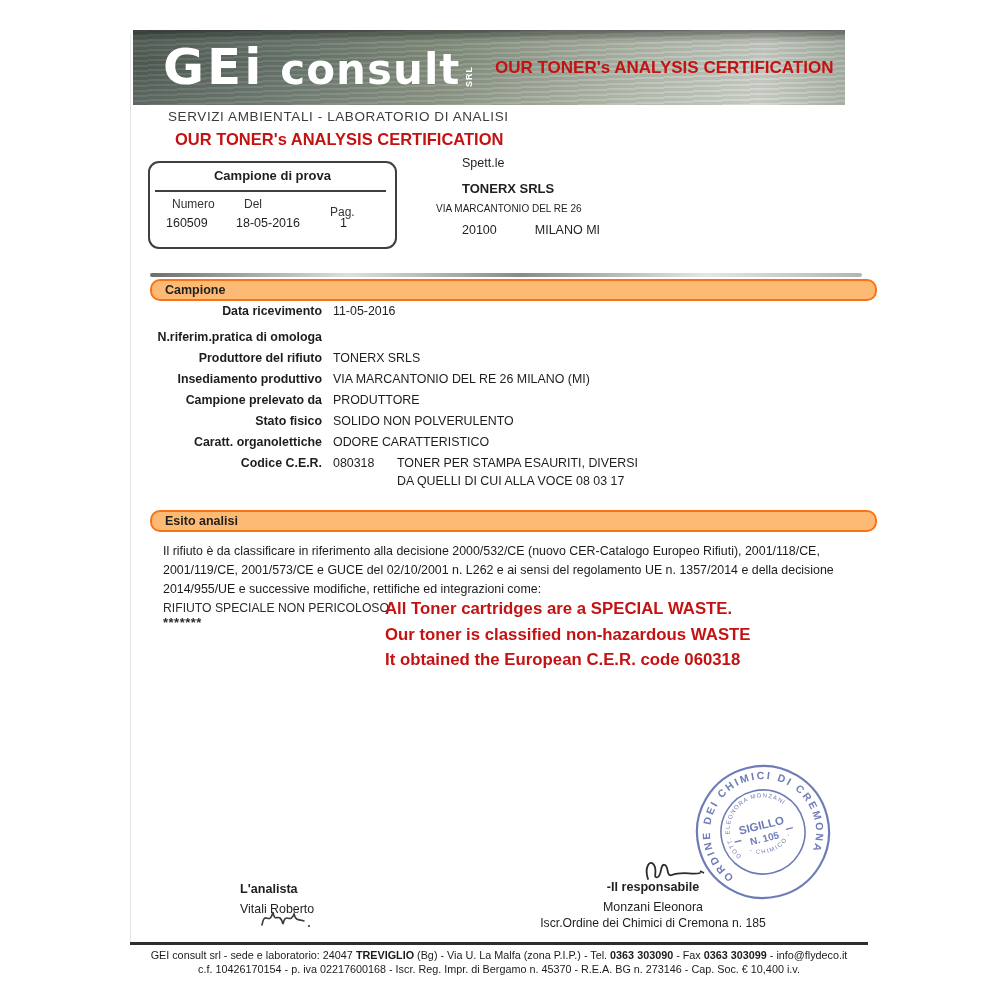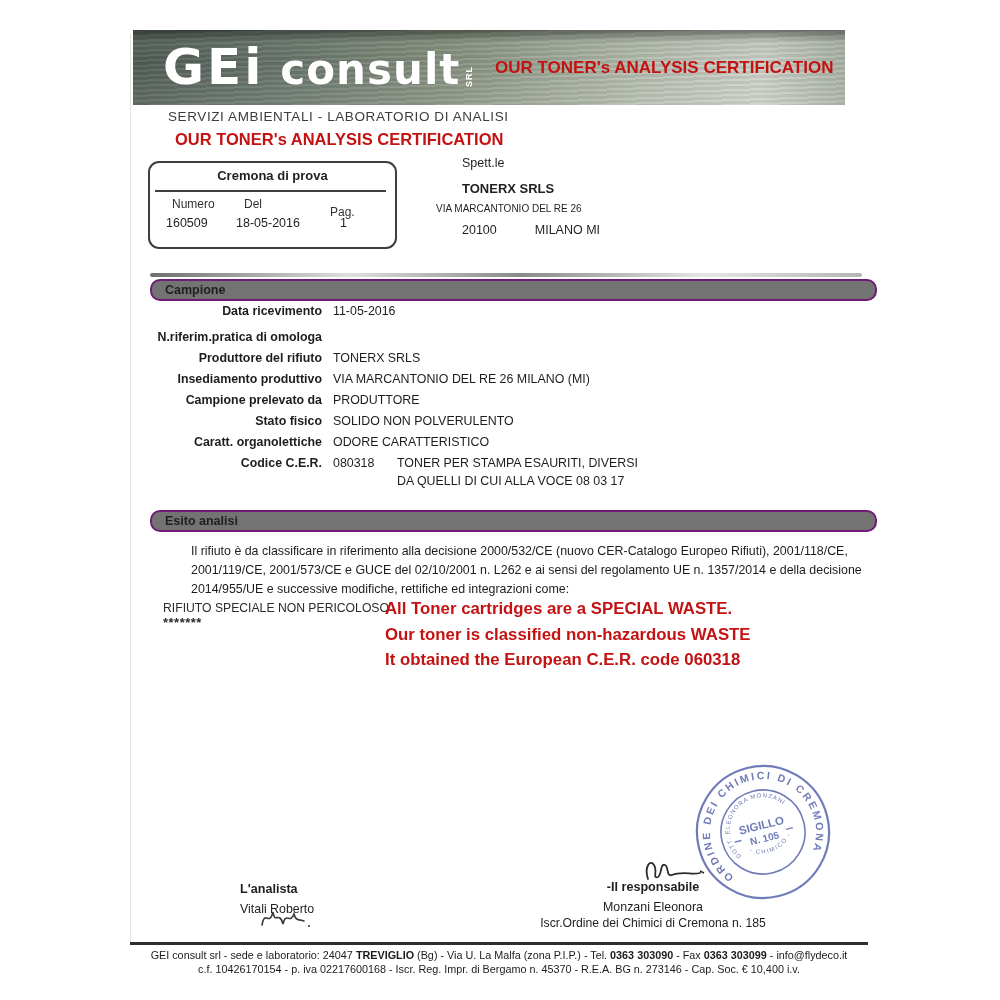--- a/index.html
+++ b/index.html
@@ -42,37 +42,37 @@
   
   .rec-sal{left:462px;top:156px;font-size:12.5px;}
   .rec-name{left:462px;top:181px;font-size:13px;font-weight:bold;}
   .rec-street{left:436px;top:203px;font-size:10px;}
   .rec-city{left:462px;top:223px;font-size:12.5px;}
   .rec-city .gap{display:inline-block;width:38px;}
 
   
   .smudge{left:150px;top:273px;width:712px;height:4px;border-radius:2px;
     background:linear-gradient(90deg, rgba(85,85,85,.85), rgba(150,150,150,.30) 28%, rgba(95,100,95,.75) 52%, rgba(165,165,165,.28) 78%, rgba(120,120,120,.55));}
-  .section-bar{left:150px;width:710px;height:18px;border:2px solid #701a75;border-radius:10px;
-               font-weight:bold;font-size:12.5px;line-height:18px;padding-left:13px;box-sizing:content-box;background:#737373;}
+  .section-bar{left:150px;width:710px;height:18px;border:2px solid #f97316;border-radius:10px;
+               font-weight:bold;font-size:12.5px;line-height:18px;padding-left:13px;box-sizing:content-box;background:#fdba74;}
   .bar-campione{top:279px;}
   .bar-esito{top:510px;}
 
   
   .fields{left:150px;top:301px;width:712px;}
   .field-row{display:flex;line-height:21px;min-height:21px;font-size:12.4px;}
   .field-row.gap{margin-top:5px;}
   .f-label{width:172px;text-align:right;font-weight:bold;color:#1d1d1d;flex:none;}
   .f-value{margin-left:11px;color:#1d1d1d;}
   .cer-code{display:inline-block;width:64px;}
   .cer-desc{display:inline-block;vertical-align:top;line-height:17.5px;margin-top:2px;}
 
   
   .paragraph{left:163px;top:542px;width:702px;font-size:12.4px;line-height:19px;
-             white-space:pre-line;color:#1c1c1c;margin-left:28px;}
+             white-space:pre-line;color:#1c1c1c;}
   .classification{left:163px;top:601px;font-size:12.2px;color:#2b2b2b;}
   .asterisks{left:163px;top:615px;font-size:13px;letter-spacing:.5px;color:#2b2b2b;font-weight:bold;}
   .red-note{left:385px;top:596px;font-size:16.8px;font-weight:bold;line-height:25.5px;white-space:nowrap;}
 
   
   .sig-left{left:240px;top:882px;width:148px;text-align:left;}
   .sig-right{left:540px;top:880px;width:226px;text-align:center;}
   .sig-role{font-weight:bold;font-size:12.6px;}
   .sig-name{font-size:12.4px;margin-top:6px;}
   .sig-reg{font-size:12.2px;margin-top:2px;white-space:nowrap;}
@@ -100,21 +100,21 @@
       <span class="logo-word">consult</span>
       <span class="logo-srl">SRL</span>
     </div>
     <div class="abs banner-title red">OUR TONER's ANALYSIS CERTIFICATION</div>
   </div>
 
   <div class="abs tagline">SERVIZI AMBIENTALI - LABORATORIO DI ANALISI</div>
   <div class="abs red-heading red">OUR TONER's ANALYSIS CERTIFICATION</div>
 
   <div class="abs report-box">
-    <div class="abs report-title">Cremona di prova</div>
+    <div class="abs report-title">Campione di prova</div>
     <div class="abs report-divider"></div>
     <div class="abs rb-l1 cN">Numero</div>
     <div class="abs rb-l1 cD">Del</div>
     <div class="abs rb-l1 cP rb-lp">Pag.</div>
     <div class="abs rb-v1 cNv">160509</div>
     <div class="abs rb-v1 cDv">18-05-2016</div>
     <div class="abs rb-v1 cPv">1</div>
   </div>
 
   <div class="abs rec-sal">Spett.le</div>

